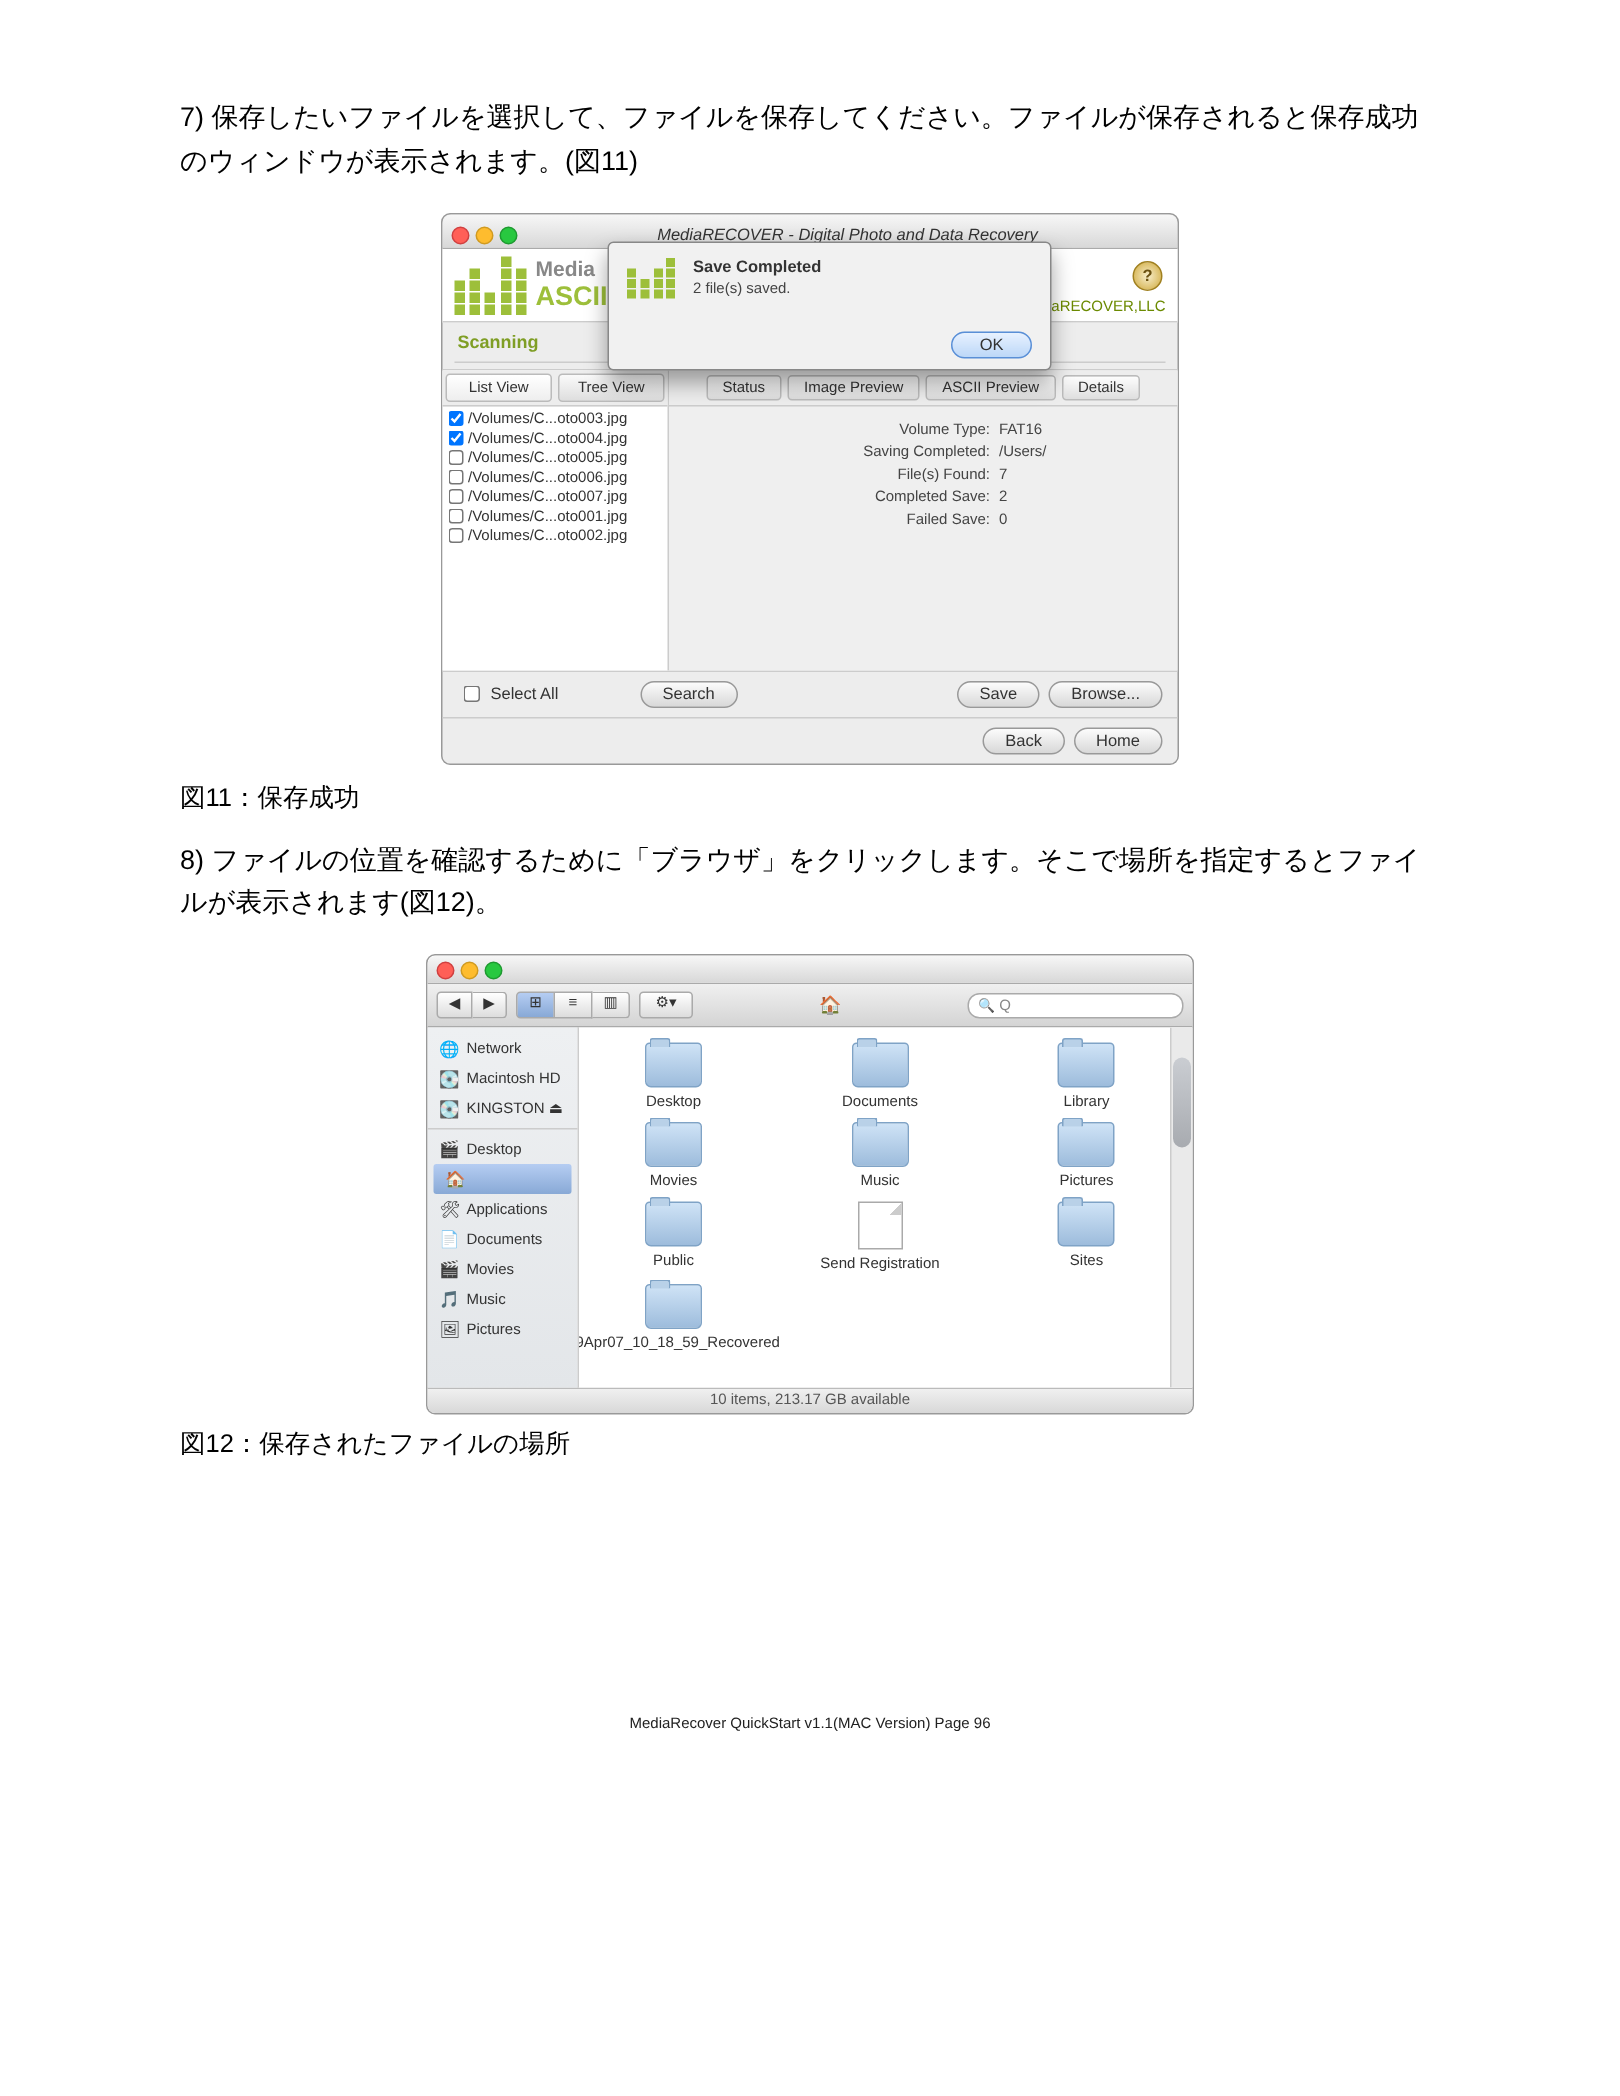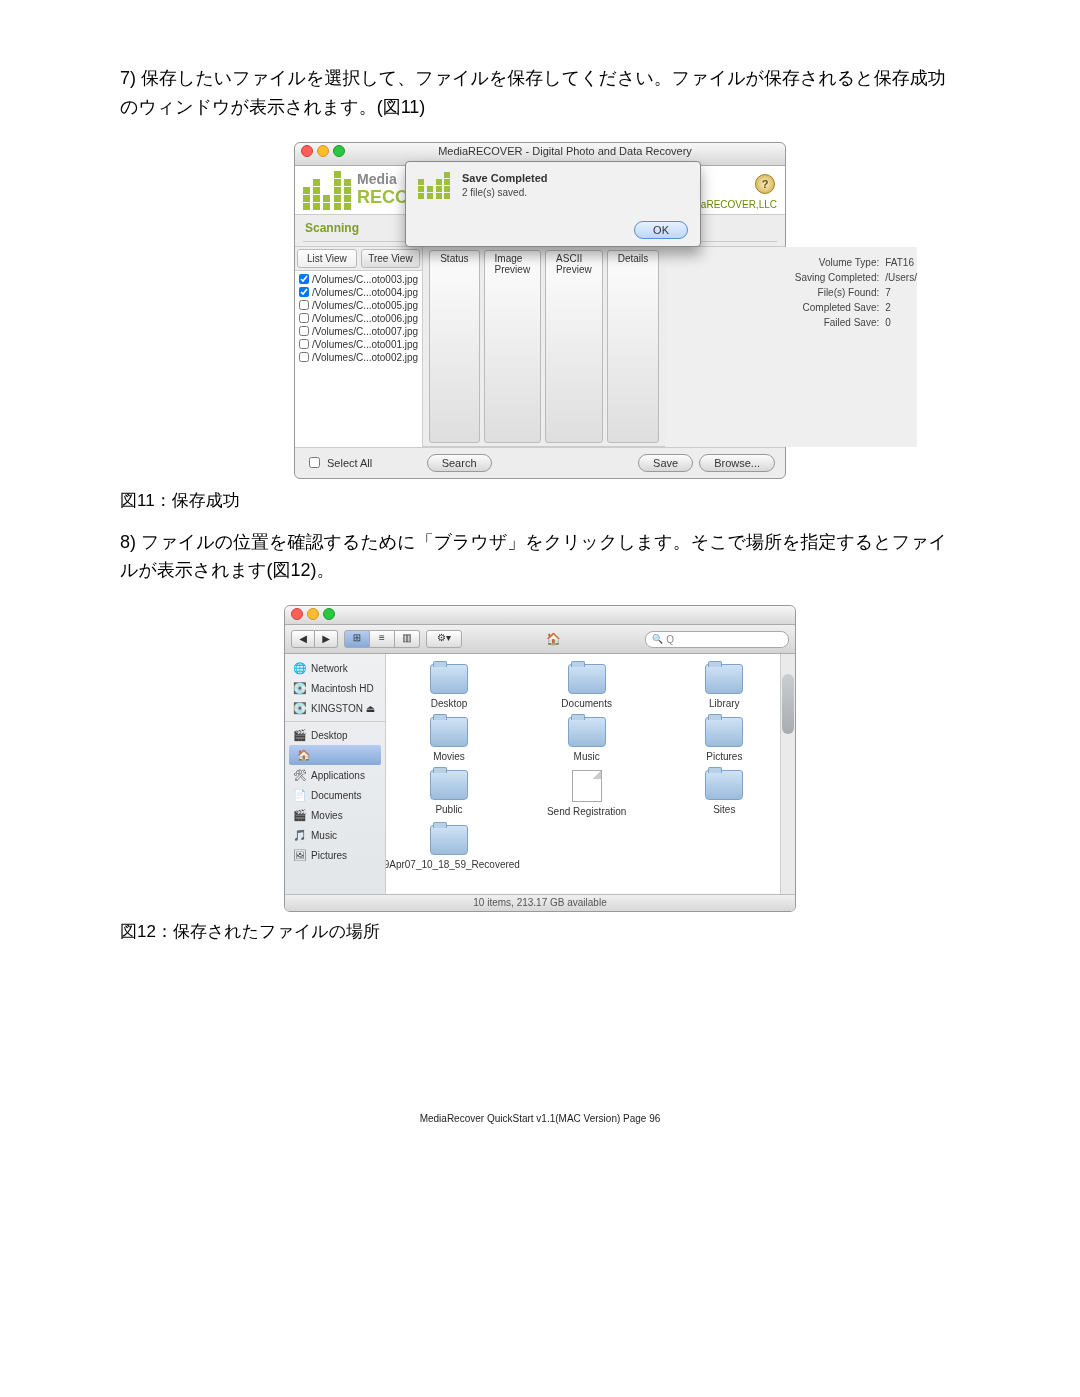--- a/index.html
+++ b/index.html
@@ -26,26 +26,27 @@
     border: 1px solid #999;
     border-radius: 6px;
     background: #ededed;
     font-family: "Lucida Grande","Helvetica Neue",sans-serif;
     font-size: 11px;
     color: #333;
     position: relative;
   }
   .titlebar {
     display: flex;
-    align-items: flex-start;
+    align-items: flex-end;
     background: linear-gradient(#f7f7f7,#d8d8d8);
     border-bottom: 1px solid #aaa;
     border-radius: 6px 6px 0 0;
     height: 18px;
     padding: 2px 6px;
+    font-style: italic;
   }
   .traffic { display:flex; gap:4px; margin-right:6px;}
   .tdot { width:10px;height:10px;border-radius:50%; }
   .tc-r{background:#ff5f57;border:1px solid #d04040;}
   .tc-y{background:#febc2e;border:1px solid #d09a20;}
   .tc-g{background:#28c840;border:1px solid #1e9a30;}
   .title-center { flex:1;text-align:center;font-size:11px;color:#333;}
 
   .logo-row {
     display:flex;align-items:center;height:48px;background:#fff;border-bottom:1px solid #ccc;padding:0 8px;position:relative;
@@ -69,21 +70,21 @@
   .middle {display:flex;height:200px;border-top:1px solid #ccc;}
   .left-col {width:150px;border-right:1px solid #ccc;background:#fff;display:flex;flex-direction:column;}
   .view-tabs {display:flex;background:#ededed;border-bottom:1px solid #ccc;}
   .view-tab {flex:1;text-align:center;padding:3px 2px;font-size:10px;background:linear-gradient(#fafafa,#dedede);border:1px solid #bbb;border-radius:3px;margin:2px;}
   .view-tab.active{background:linear-gradient(#fff,#eee);}
   .file-list {flex:1;overflow:hidden;padding:2px;font-size:10px;}
   .file-row{display:flex;align-items:center;padding:1px 2px;white-space:nowrap;}
   .file-row input{margin:0 3px 0 0;width:10px;height:10px;}
   .file-name{color:#333;}
 
-  .right-col {flex:1;display:flex;flex-direction:row;background:#efefef;position:relative;}
+  .right-col {flex:1;display:flex;flex-direction:column;background:#efefef;position:relative;}
   .right-tabs {display:flex;gap:4px;padding:3px 6px;border-bottom:1px solid #ccc;background:#ededed;justify-content:center;}
   .right-tab {padding:2px 10px;font-size:10px;background:linear-gradient(#fdfdfd,#dedede);border:1px solid #bbb;border-radius:3px;}
   .status-grid {padding:8px 0 0 0;font-size:10px;color:#444;}
   .status-line{display:flex;padding:2px 0;margin-left:34px;}
   .s-label{width:180px;text-align:right;padding-right:6px;}
   .s-val{text-align:left;}
 
   .bottom-row1{display:flex;align-items:center;padding:6px 10px;border-top:1px solid #ccc;}
   .sel-all{display:flex;align-items:center;gap:4px;font-size:11px;}
   .sel-all input{width:11px;height:11px;}
@@ -195,21 +196,21 @@
           <div class="lb on"></div>
           <div class="lb on"></div>
         <div class="lb on"></div>
           <div class="lb on"></div>
           <div class="lb on"></div>
           <div class="lb on"></div>
           <div class="lb on"></div>
       </div>
       <div class="logo-text">
         <span class="m1">Media</span><br>
-        <span class="m2"><span class="r">RECO</span><span class="k" style="color:#ccc;">V</span></span>
+        <span class="m2"><span class="r">ASCII</span><span class="k" style="color:#ccc;">V</span></span>
       </div>
       <div class="help-btn">?</div>
       <div class="copyright">2007 MediaRECOVER,LLC</div>
     </div>
 
     <div class="scanning-lbl">Scanning</div>
     <div class="divider"></div>
 
     <div class="middle">
       <div class="left-col">
@@ -287,20 +288,24 @@
       </label>
       <div style="flex:1"></div>
       <div style="width:157px;display:flex;">
         <div class="btn" style="margin-right:auto">Search</div>
       </div>
       <div style="flex:1"></div>
       <div class="btn">Save</div>
       <div style="width:6px"></div>
       <div class="btn">Browse...</div>
     </div>
+    <div class="bottom-row2">
+      <div class="btn">Back</div>
+      <div class="btn">Home</div>
+    </div>
 
     <div class="modal">
       <div class="modal-body">
         <div class="modal-icon">
           <div class="mi"></div>
             <div class="mi"></div>
             <div class="mi"></div>
             <div class="mi on"></div>
           <div class="mi on"></div>
             <div class="mi"></div>

